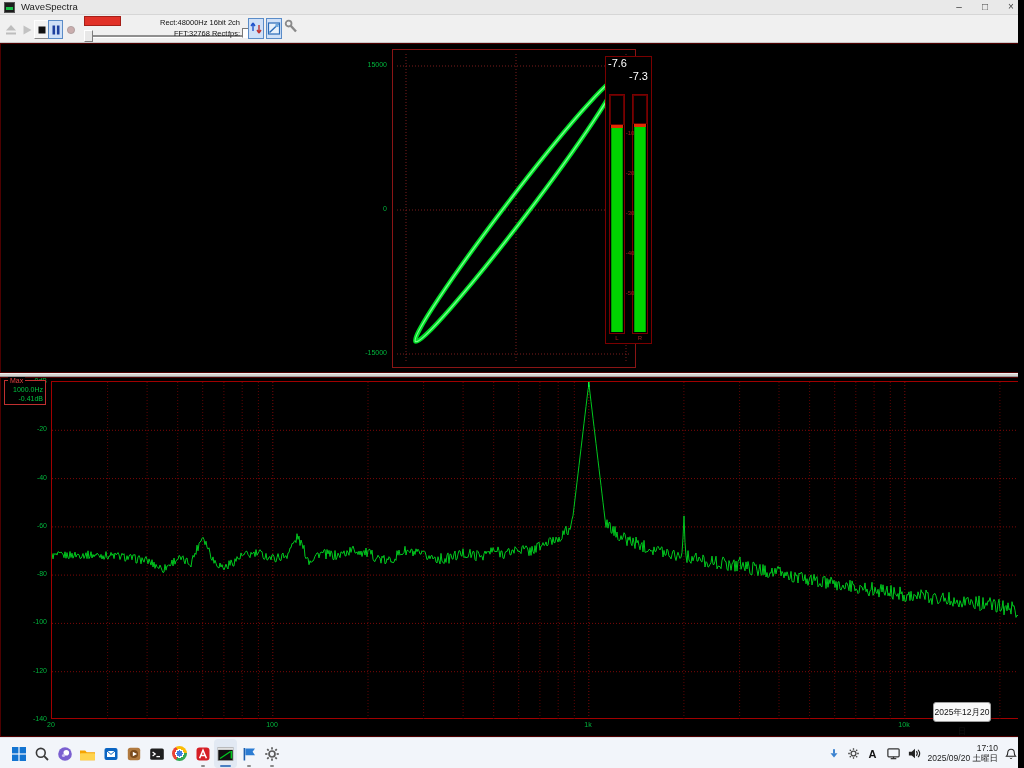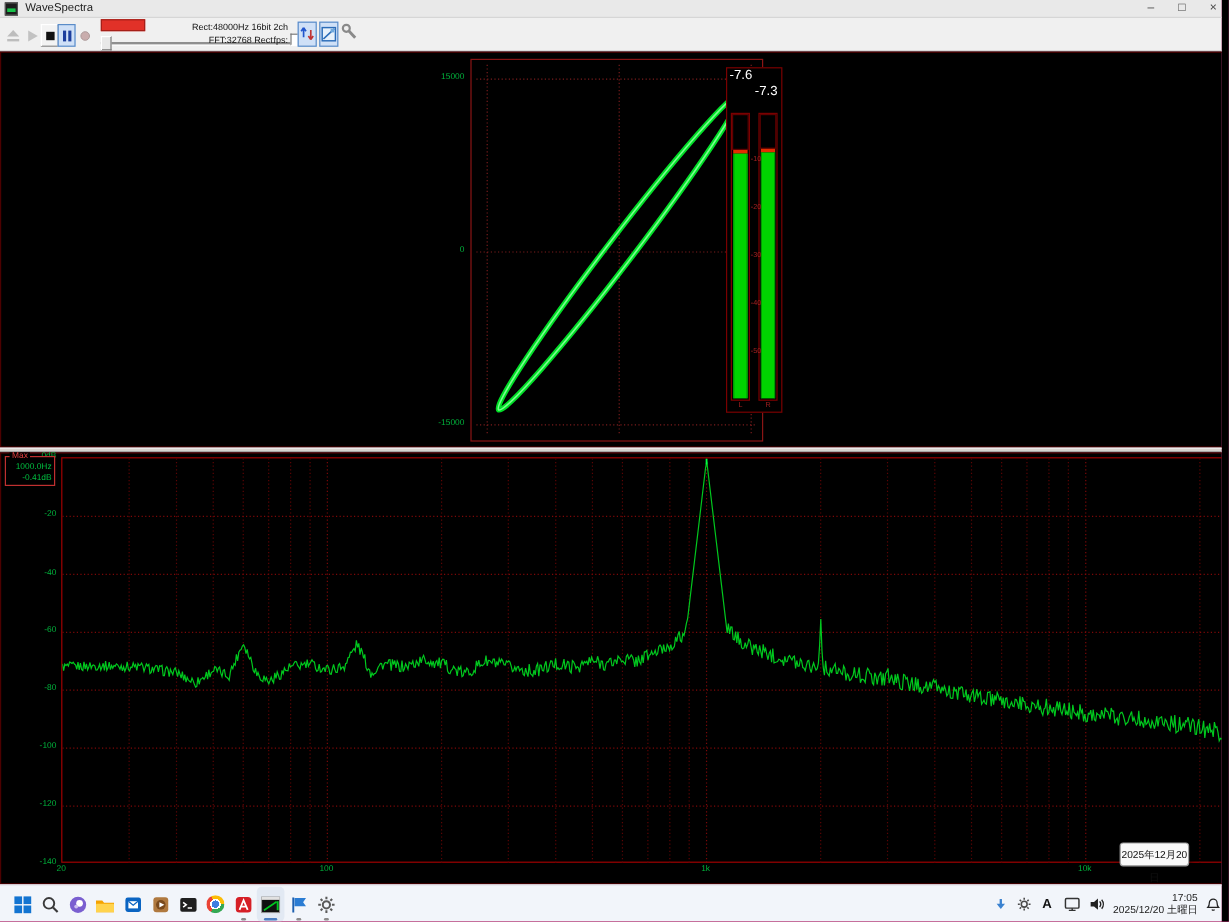--- a/index.html
+++ b/index.html
@@ -1,17 +1,17 @@
 <!DOCTYPE html>
 <html><head>
 <meta charset="utf-8">
 <style>
   * { margin:0; padding:0; box-sizing:border-box; }
   body { font-family:"Liberation Sans", sans-serif; background:#000; }
-  .screen { position:relative; width:1018px; height:768px; overflow:hidden; background:#ec4899; }
+  .screen { position:relative; width:1018px; height:768px; overflow:hidden; background:#b91c1c; }
 
   
   .titlebar { position:absolute; left:0; top:0; width:1024px; height:15px; background:#e9e9e9; border-bottom:1px solid #d6d6d6; }
   .app-icon { position:absolute; left:4px; top:2px; width:11px; height:11px; background:#1c1c1c; border:1px solid #555; }
   .app-icon i { position:absolute; left:1px; top:4px; width:7px; height:3px; background:#18c24a; display:block; }
   .win-title { position:absolute; left:21px; top:1px; font-size:9.5px; color:#222; }
   .win-controls { position:absolute; right:0; top:0; height:15px; display:flex; }
   .wc { width:26px; height:15px; text-align:center; line-height:14px; font-size:10px; color:#444; cursor:default; }
 
   
@@ -385,22 +385,22 @@
       <svg width="15" height="15" viewBox="0 0 16 16">
         <rect x="2" y="3" width="12" height="8.5" rx="1" fill="none" stroke="#333" stroke-width="1.3"></rect>
         <line x1="8" y1="11.5" x2="8" y2="13.5" stroke="#333" stroke-width="1.3"></line>
           <line x1="5" y1="13.5" x2="11" y2="13.5" stroke="#333" stroke-width="1.3"></line>
       </svg>
       <svg width="15" height="15" viewBox="0 0 16 16">
         <polygon points="2,6 5,6 8.5,3 8.5,13 5,10 2,10" fill="#222"></polygon>
         <path d="M10,5.5 a4,4 0 0 1 0,5 M11.8,4 a6.2,6.2 0 0 1 0,8" fill="none" stroke="#222" stroke-width="1.2"></path>
       </svg>
       <div class="clock">
-        <div>17:05</div>
-        <div>2025/12/20 土曜日</div>
+        <div>17:10</div>
+        <div>2025/09/20 土曜日</div>
       </div>
       <svg width="14" height="14" viewBox="0 0 16 16">
         <path d="M8,2.6 a3.7,3.7 0 0 1 3.7,3.7 c0,2.8 1,3.6 1.5,4.2 H2.8 c0.5,-0.6 1.5,-1.4 1.5,-4.2 A3.7,3.7 0 0 1 8,2.6 Z" fill="none" stroke="#222" stroke-width="1.2"></path>
         <path d="M6.8,12.4 a1.3,1.3 0 0 0 2.4,0" fill="none" stroke="#222" stroke-width="1.1"></path>
       </svg>
     </div>
   </div>
 </div>
 
 </body></html>

